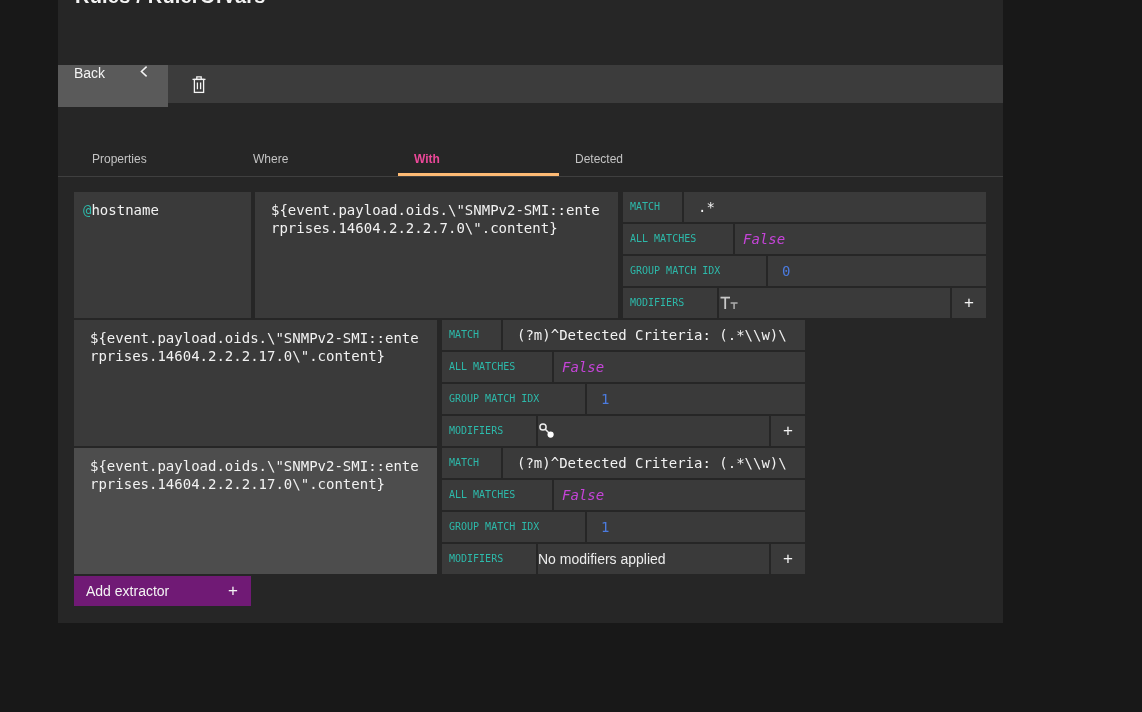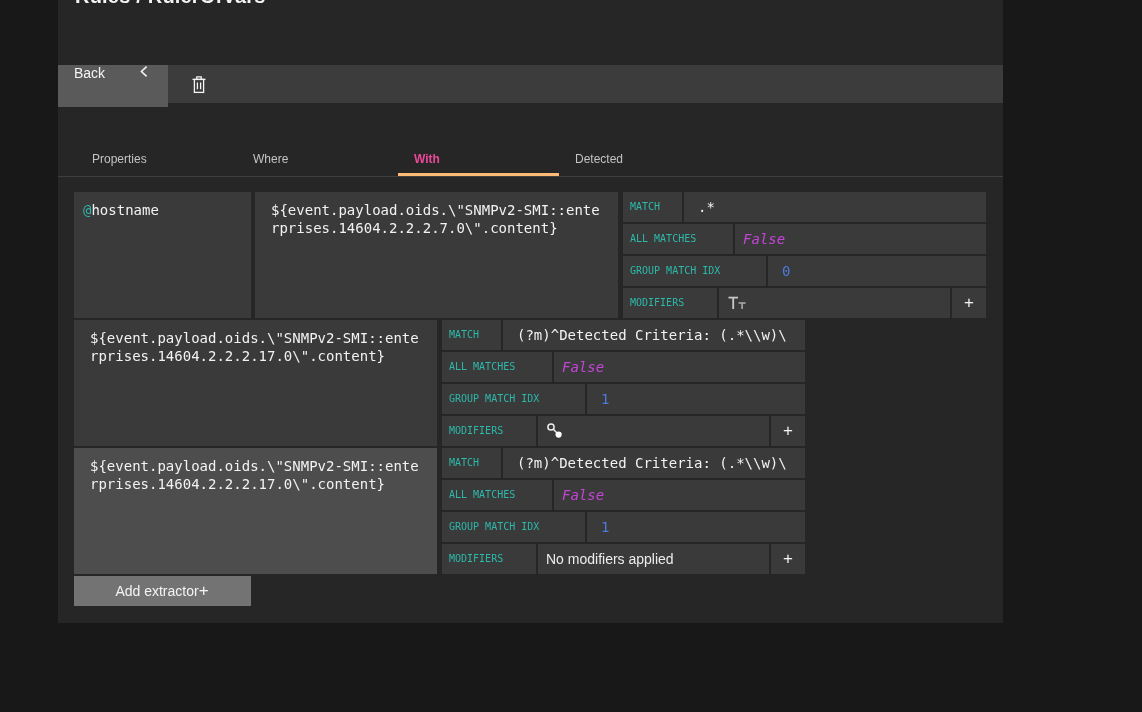--- a/index.html
+++ b/index.html
@@ -87,36 +87,36 @@
     background:#3a3a3a;height:30px;line-height:30px;box-sizing:border-box;
     flex:1;padding-left:14px;
     font-family:"DejaVu Sans Mono", monospace;font-size:14px;color:#f2f2f2;
     white-space:nowrap;overflow:hidden;
   }
   .fval.pad8{padding-left:8px;font-style:italic;}
   .magenta{color:#c544d8;}
   .blue{color:#4b7bdf;}
   .modval{
     background:#3a3a3a;height:30px;box-sizing:border-box;flex:1;
-    display:flex;align-items:center;padding-left:8px;margin-right:2px;
+    display:flex;align-items:center;margin-right:2px;
   }
   .modval .plain{font-size:14px;color:#ececec;font-family:"Liberation Sans", sans-serif;}
   .plusbox{
     background:#3a3a3a;width:34px;height:30px;flex:none;
     display:flex;align-items:center;justify-content:center;
     color:#f4f4f4;font-size:17px;font-weight:400;cursor:pointer;
     font-family:"Liberation Sans", sans-serif;
   }
   .row-trash{
     position:absolute;right:8px;bottom:6px;cursor:pointer;
     display:flex;align-items:center;justify-content:center;width:20px;height:20px;
   }
   .add-row{
-    width:177px;height:30px;background:#737373;box-sizing:border-box;
-    display:flex;align-items:center;justify-content:center;
+    width:177px;height:30px;background:#701a75;box-sizing:border-box;
+    display:flex;align-items:center;justify-content:space-between;
     padding:0 13px 0 12px;cursor:pointer;
   }
   .add-row .lbl{font-size:14px;color:#f4f4f4;}
   .add-row .plus{font-size:17px;color:#f4f4f4;}
   svg{display:block;}
 </style>
 </head>
 <body>
 
 <div class="panel">

